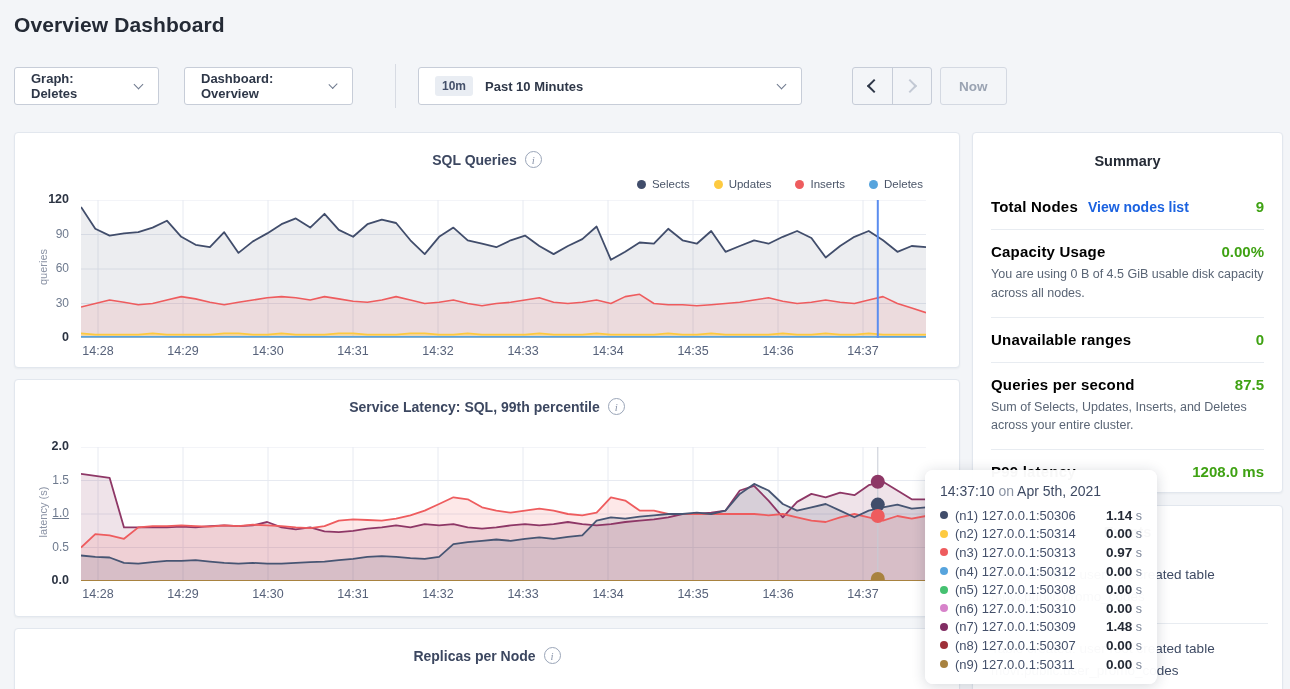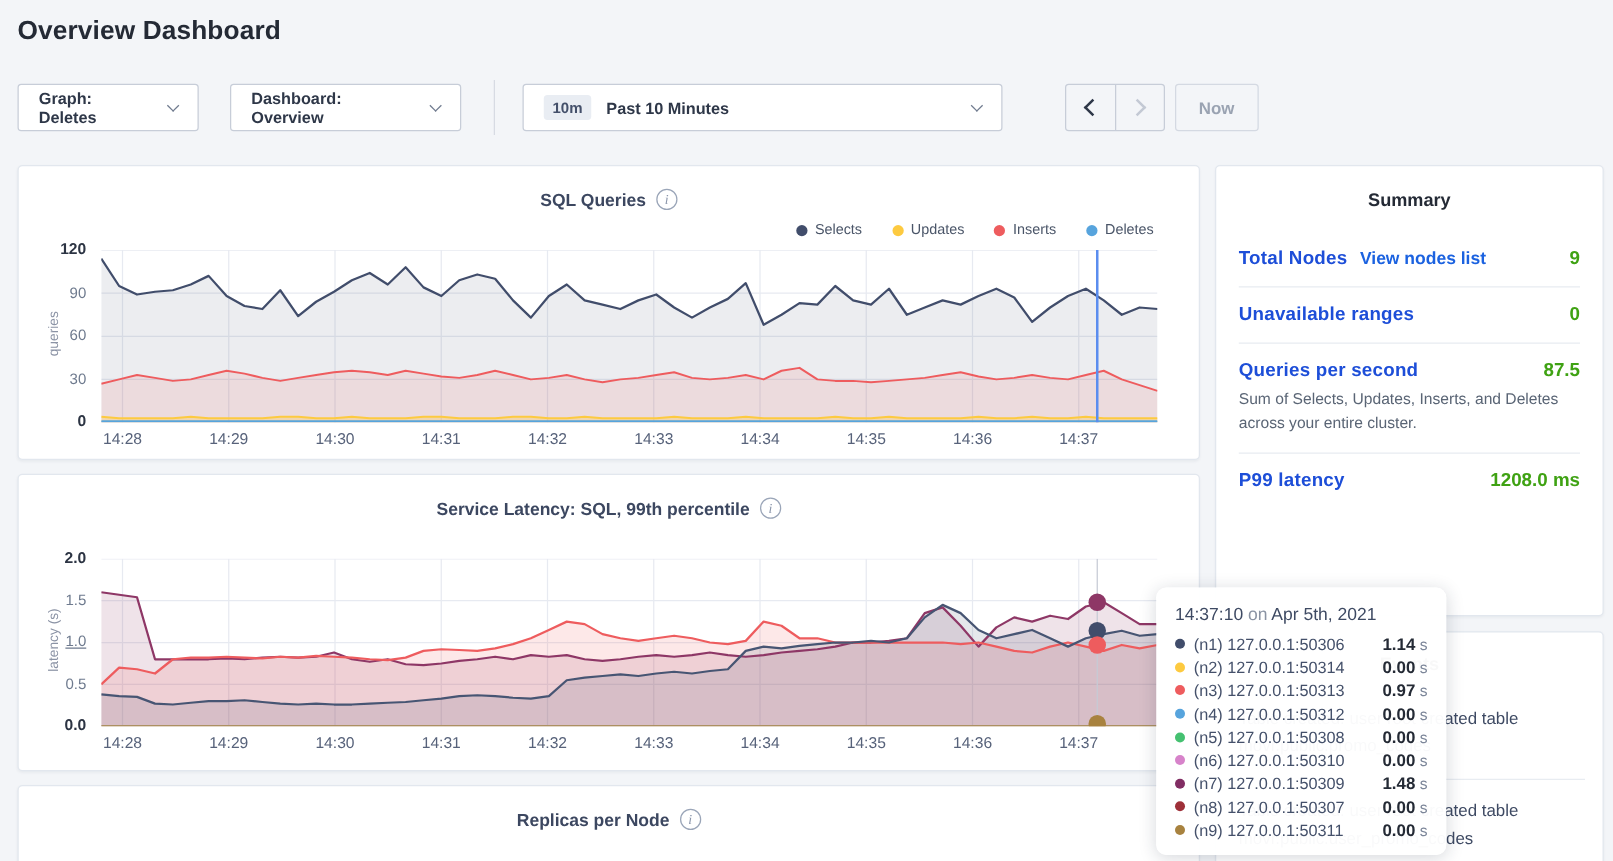--- a/index.html
+++ b/index.html
@@ -42,21 +42,21 @@
   .legend { position:absolute; top:45px; right:36px; display:flex; gap:24px; }
   .leg-item { display:flex; align-items:center; gap:6px; font-size:11.5px; color:#4a5568; cursor:pointer; }
   .leg-dot { width:9px; height:9px; border-radius:50%; display:inline-block; }
 
   
   .summary-title { position:absolute; top:20px; left:0; right:0; text-align:center; font-weight:bold; font-size:14.5px; color:#242a35; }
   .summary-rows { position:absolute; top:52px; left:18px; right:18px; }
   .srow { padding:13px 0 14px; border-bottom:1px solid #e8ecf1; }
   .srow:last-child { border-bottom:none; }
   .srow-line { display:flex; align-items:baseline; }
-  .srow-label { font-weight:bold; font-size:15px; color:#1d4ed8; letter-spacing:.2px; }
+  .srow-label { font-weight:bold; font-size:15px; color:#000000; letter-spacing:.2px; }
   .srow-link { font-weight:bold; font-size:14px; color:#1b62e0; margin-left:10px; cursor:pointer; }
   .srow-value { margin-left:auto; font-weight:bold; font-size:15px; color:#3fa213; }
   .srow-desc { margin-top:5px; font-size:12.5px; color:#5a6575; line-height:1.5; }
 
   
   .events-list { position:absolute; top:48px; left:18px; right:14px; }
   .ev-item { margin:10px 0 16px; font-size:13.5px; color:#3e4a63; line-height:1.6; cursor:pointer; }
   .ev-divider { height:1px; background:#e8ecf1; margin:14px 0; }
 
   
@@ -74,21 +74,21 @@
 <body>
 
 <div class="page">
 
   <h1 class="page-title">Overview Dashboard</h1>
 
   <div class="btn" style="left:14px; width:145px;">
     <span>Graph: Deletes</span>
     <span class="chev" style="margin-left:auto;"></span>
   </div>
-  <div class="btn" style="left:184px; width:185px;">
+  <div class="btn" style="left:184px; width:169px;">
     <span>Dashboard: Overview</span>
     <span class="chev" style="margin-left:auto;"></span>
   </div>
   <div class="toolbar-divider"></div>
   <div class="btn time-btn" style="left:418px; width:384px;">
     <span class="time-badge">10m</span>
     <span>Past 10 Minutes</span>
     <span class="chev"></span>
   </div>
   <div class="arrow-group">
@@ -242,20 +242,27 @@
     <div class="summary-rows">
       <div class="srow">
         <div class="srow-line">
           <span class="srow-label">Total Nodes</span>
           <span class="srow-link">View nodes list</span>
           <span class="srow-value">9</span>
         </div>
       </div>
       <div class="srow">
         <div class="srow-line">
+          <span class="srow-label">Capacity Usage</span>
+          <span class="srow-value">0.00%</span>
+        </div>
+        <div class="srow-desc">You are using 0 B of 4.5 GiB usable disk capacity across all nodes.</div>
+      </div>
+      <div class="srow">
+        <div class="srow-line">
           <span class="srow-label">Unavailable ranges</span>
           <span class="srow-value">0</span>
         </div>
       </div>
       <div class="srow">
         <div class="srow-line">
           <span class="srow-label">Queries per second</span>
           <span class="srow-value">87.5</span>
         </div>
         <div class="srow-desc">Sum of Selects, Updates, Inserts, and Deletes across your entire cluster.</div>

